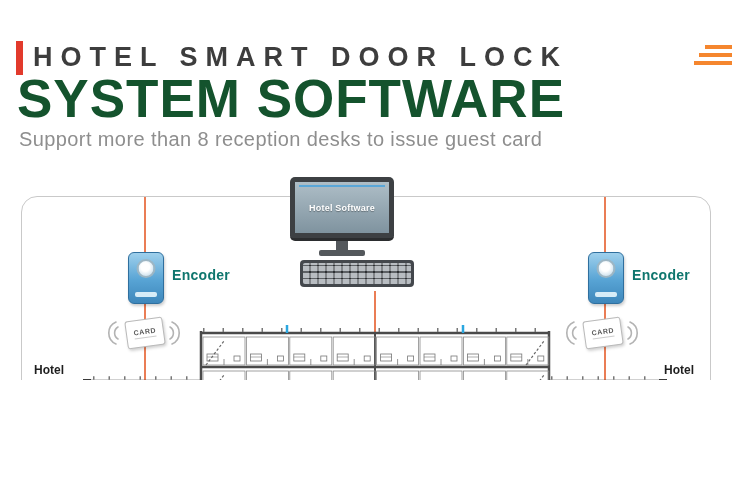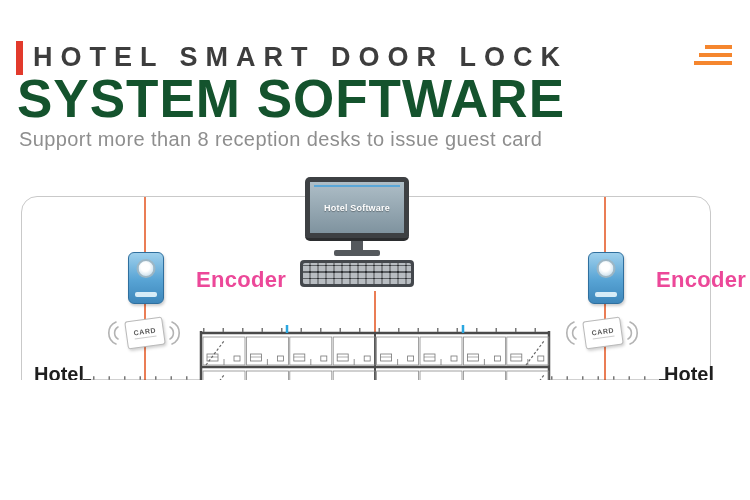--- a/index.html
+++ b/index.html
@@ -25,21 +25,21 @@
   .frame { position:absolute; left:21px; top:196px; width:688px; height:228px;
            border:1.5px solid #c9c9c9; border-radius:16px; z-index:0; }
   .vline { position:absolute; width:2px; background:#ea7d55; z-index:1; }
   .vl-left   { left:144px; top:197px; height:188px; }
   .vl-right  { left:604px; top:197px; height:188px; }
   .vl-center { left:374px; top:291px; height:42px; }
 
   .building { position:absolute; left:25px; top:325px; width:700px; height:140px; z-index:1; }
 
   
-  .monitor { position:absolute; left:305px; top:177px; width:104px; z-index:3; }
+  .monitor { position:absolute; left:290px; top:177px; width:104px; z-index:3; }
   .mon-frame { width:104px; height:64px; background:#3d4043; border-radius:5px;
                border-bottom:3px solid #2b2d2f; padding:5px; box-sizing:border-box; }
   .mon-screen { position:relative; width:100%; height:100%;
                 background:linear-gradient(180deg,#aebec7,#7f939f);
                 display:flex; align-items:center; justify-content:center; }
   .mon-screen::before { content:""; position:absolute; top:3px; left:4px; right:4px;
                         height:2px; background:#5aa7d8; }
   .mon-label { font-size:9px; font-weight:bold; color:#fff; letter-spacing:0.2px;
                text-shadow:0 1px 1px rgba(0,0,0,.35); }
   .mon-neck { width:12px; height:9px; background:#54585c; margin:0 auto; }
@@ -56,42 +56,42 @@
              background:linear-gradient(180deg,#9fd0ec,#57a3d4 55%,#3e87bb);
              border:1px solid #2f6f9e; box-shadow:1px 2px 3px rgba(0,0,0,.2); }
   .encoder::before { content:""; position:absolute; left:50%; top:6px; transform:translateX(-50%);
                      width:19px; height:19px; border-radius:50%;
                      background:radial-gradient(circle at 45% 40%, #ffffff 35%, #cfe2ee 75%);
                      border:2px solid #9db6c4; box-sizing:border-box; }
   .encoder::after { content:""; position:absolute; left:6px; right:6px; bottom:6px; height:5px;
                     border-radius:2px; background:#d7ecf7; }
   .enc-left  { left:128px; top:252px; }
   .enc-right { left:588px; top:252px; }
-  .enc-label { position:absolute; font-size:22px; font-weight:bold; color:#ec4899; z-index:3;
-               letter-spacing:0.3px;margin-left:24px; }
+  .enc-label { position:absolute; font-size:14px; font-weight:bold; color:#0f766e; z-index:3;
+               letter-spacing:0.3px; }
   .enc-label-left  { left:172px; top:267px; }
   .enc-label-right { left:632px; top:267px; }
 
   
   .card { position:absolute; width:36px; height:26px; background:#fff; border:1px solid #b9b9b9;
           border-radius:3px; transform:rotate(-8deg); z-index:3;
           box-shadow:1px 2px 3px rgba(0,0,0,.18);
           display:flex; flex-direction:column; align-items:center; justify-content:center; }
   .card::after { content:""; width:60%; height:1px; background:#ccc; margin-top:2px; }
   .card-label { font-size:7px; font-weight:bold; color:#5a5a5a; letter-spacing:0.6px; }
   .card-left  { left:126px; top:319px; }
   .card-right { left:584px; top:319px; }
   .waves { position:absolute; width:16px; height:26px; z-index:3; }
   .w-ll { left:104px; top:320px; }
   .w-lr { left:168px; top:320px; }
   .w-rl { left:562px; top:320px; }
   .w-rr { left:626px; top:320px; }
 
   
-  .hotel-label { position:absolute; font-size:20px; font-weight:bold; color:#1f1f1f; z-index:3; }
+  .hotel-label { position:absolute; font-size:12px; font-weight:bold; color:#1f1f1f; z-index:3; }
   .hl-left  { left:34px; top:363px; }
   .hl-right { left:664px; top:363px; }
   .hotel-icon { position:absolute; width:32px; height:30px; border-radius:3px; z-index:3;
                 background:linear-gradient(180deg,#3fb0e4,#1f86bd);
                 box-shadow:0 1px 2px rgba(0,0,0,.25); }
   .hi-left  { left:45px; top:394px; }
   .hi-right { left:676px; top:394px; }
 </style>
 </head>
 <body>

